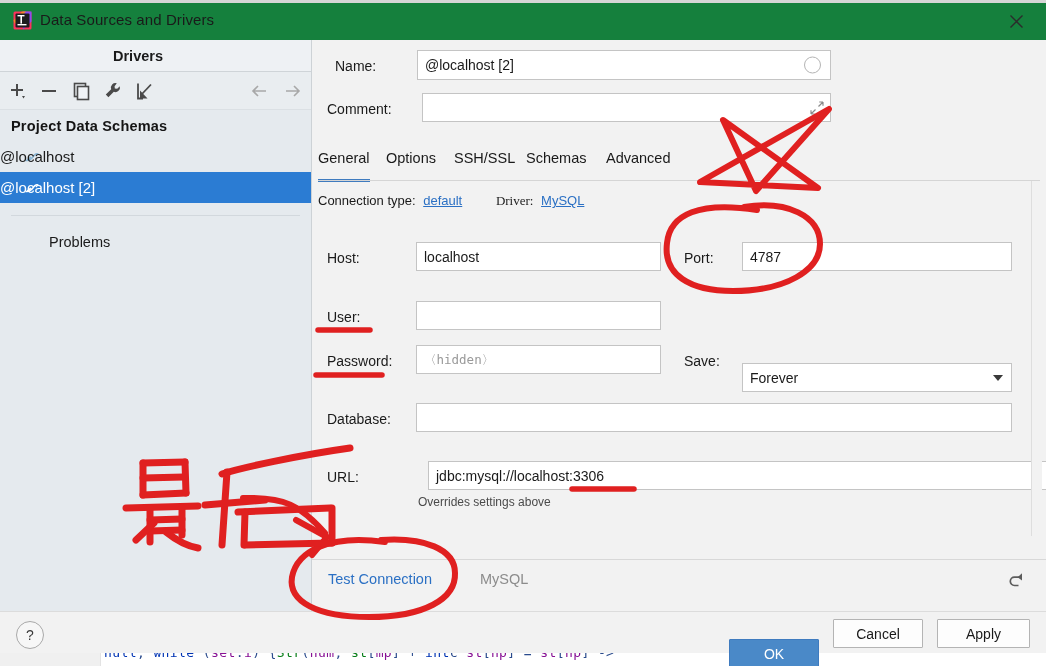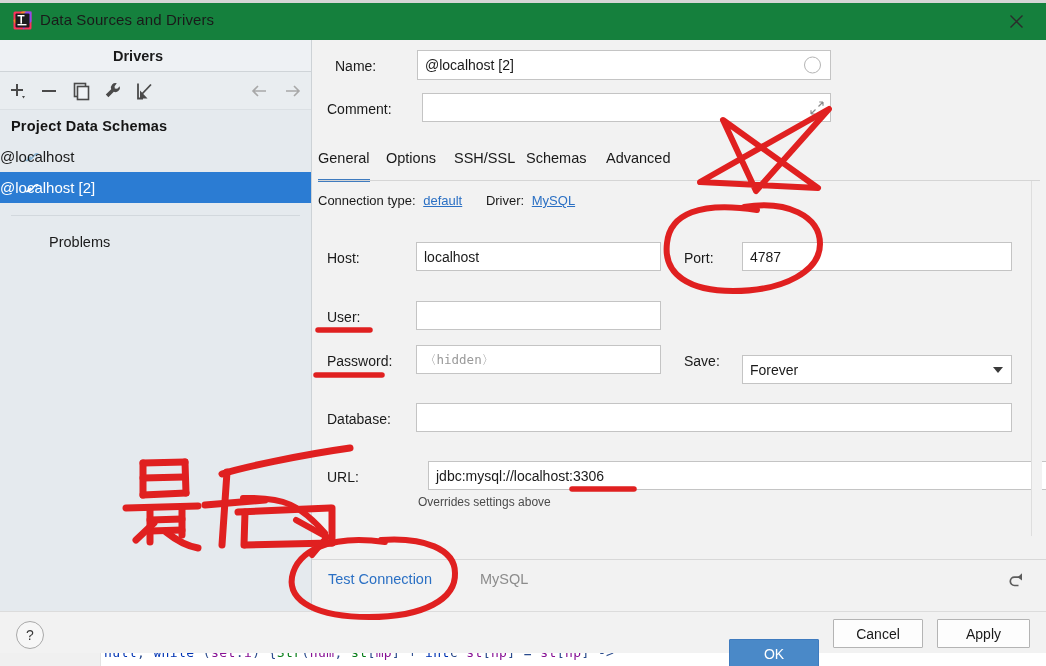--- a/index.html
+++ b/index.html
@@ -252,21 +252,21 @@
         <div class="tab" style="left:68px;"><span>Options</span></div>
         <div class="tab" style="left:136px;"><span>SSH/SSL</span></div>
         <div class="tab" style="left:208px;"><span>Schemas</span></div>
         <div class="tab" style="left:288px;"><span>Advanced</span></div>
       </div>
       <div class="tabs-rule"></div>
 
       <div class="conn-line">
         <span>Connection type:</span>
         <span class="lnk2">default</span>
-        <span style="margin-left:20px;">Driver:</span>
+        <span style="margin-left:30px;font-family:Liberation Serif, serif;">Driver:</span>
         <span class="lnk2">MySQL</span>
       </div>
 
       <div class="lbl" style="left:15px;top:210px;">Host:</div>
       <div class="field" style="left:104px;top:202px;width:245px;height:29px;">
         <span class="val">localhost</span>
       </div>
 
       <div class="lbl" style="left:372px;top:210px;">Port:</div>
       <div class="field" style="left:430px;top:202px;width:270px;height:29px;">
@@ -277,21 +277,21 @@
       <div class="field" style="left:104px;top:261px;width:245px;height:29px;">
         <span class="val"></span>
       </div>
 
       <div class="lbl" style="left:15px;top:313px;">Password:</div>
       <div class="field" style="left:104px;top:305px;width:245px;height:29px;">
         <span class="val ph">〈hidden〉</span>
       </div>
 
       <div class="lbl" style="left:372px;top:313px;">Save:</div>
-      <div class="field" style="left:430px;top:315px;width:270px;height:29px;padding-left:11px;">
+      <div class="field" style="left:430px;top:323px;width:270px;height:29px;padding-left:11px;">
         <span class="val">Forever</span>
         <span class="caret"></span>
       </div>
 
       <div class="lbl" style="left:15px;top:371px;">Database:</div>
       <div class="field" style="left:104px;top:363px;width:596px;height:29px;">
         <span class="val"></span>
       </div>
 
       <div class="lbl" style="left:15px;top:429px;">URL:</div>

